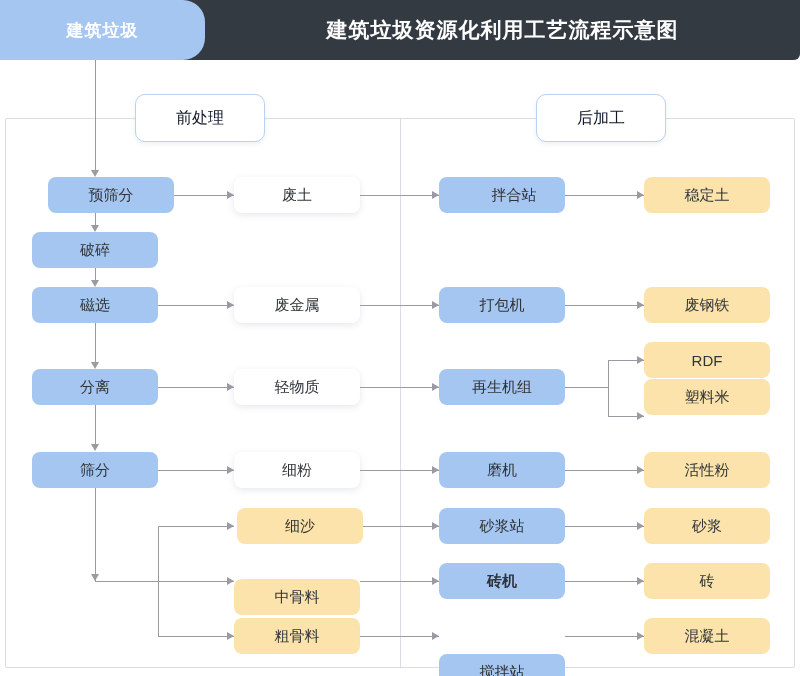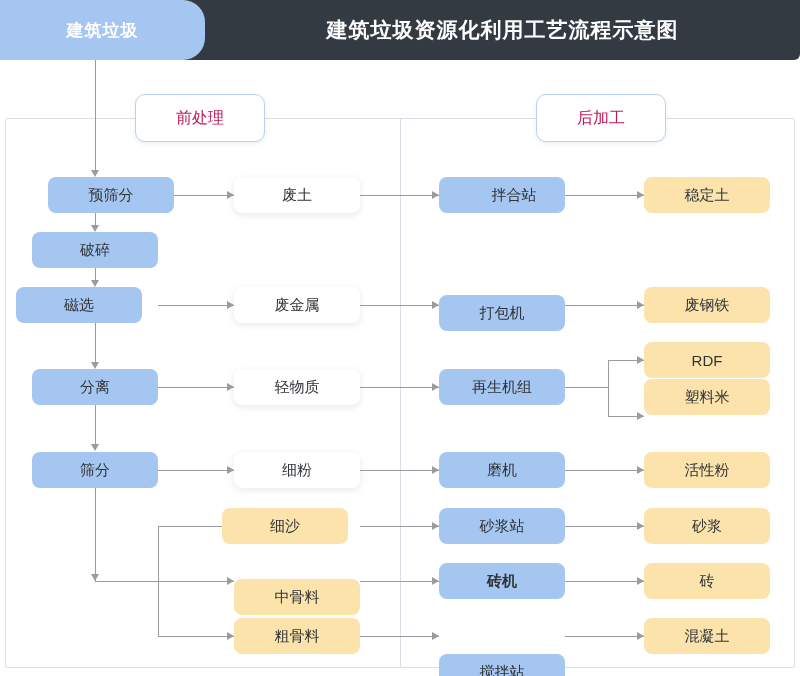--- a/index.html
+++ b/index.html
@@ -47,21 +47,21 @@
     background:#dcdce6;
   }
 
   
   .section-label{
     position:absolute;height:48px;width:130px;
     background:#ffffff;
     border:1px solid #b9d2f2;
     border-radius:10px;
     display:flex;align-items:center;justify-content:center;
-    font-size:16px;color:#be185d;
+    font-size:16px;color:#0f172a;
     box-shadow:0 2px 5px rgba(150,170,200,0.18);
     z-index:4;box-sizing:border-box;
   }
   .section-pre{left:135px;top:94px;}
   .section-post{left:536px;top:94px;}
 
   
   .node{
     position:absolute;width:126px;height:36px;
     border-radius:8px;
@@ -186,34 +186,34 @@
   <div class="arrow right" style="left:637px;top:522px;"></div>
 
   <div class="conn h" style="left:565px;top:581px;width:79px;"></div>
   <div class="arrow right" style="left:637px;top:577px;"></div>
 
   <div class="conn h" style="left:565px;top:636px;width:79px;"></div>
   <div class="arrow right" style="left:637px;top:632px;"></div>
 
   <div class="node blue" style="left:32px;top:177px;margin-left:16px;">预筛分</div>
   <div class="node blue" style="left:32px;top:232px;">破碎</div>
-  <div class="node blue" style="left:16px;top:287px;">磁选</div>
+  <div class="node blue" style="left:32px;top:287px;">磁选</div>
   <div class="node blue" style="left:32px;top:369px;">分离</div>
   <div class="node blue" style="left:32px;top:452px;">筛分</div>
 
   <div class="node white" style="left:234px;top:177px;">废土</div>
   <div class="node white" style="left:234px;top:287px;">废金属</div>
   <div class="node white" style="left:234px;top:369px;">轻物质</div>
   <div class="node white" style="left:234px;top:452px;">细粉</div>
-  <div class="node yellow" style="left:222px;top:508px;text-align:center;">细沙</div>
+  <div class="node yellow" style="left:237px;top:508px;text-align:center;">细沙</div>
   <div class="node yellow" style="left:234px;top:579px;">中骨料</div>
   <div class="node yellow" style="left:234px;top:618px;">粗骨料</div>
 
   <div class="node blue" style="left:439px;top:177px;padding-left:24px;">拌合站</div>
-  <div class="node blue" style="left:439px;top:287px;margin-top:8px;">打包机</div>
+  <div class="node blue" style="left:439px;top:287px;">打包机</div>
   <div class="node blue" style="left:439px;top:369px;">再生机组</div>
   <div class="node blue" style="left:439px;top:452px;">磨机</div>
   <div class="node blue" style="left:439px;top:508px;">砂浆站</div>
   <div class="node blue" style="left:439px;top:563px;font-weight:bold;">砖机</div>
   <div class="node blue" style="left:439px;top:618px;margin-top:36px;">搅拌站</div>
 
   <div class="node yellow" style="left:644px;top:177px;">稳定土</div>
   <div class="node yellow" style="left:644px;top:287px;">废钢铁</div>
   <div class="node yellow" style="left:644px;top:342px;">RDF</div>
   <div class="node yellow" style="left:644px;top:379px;">塑料米</div>

